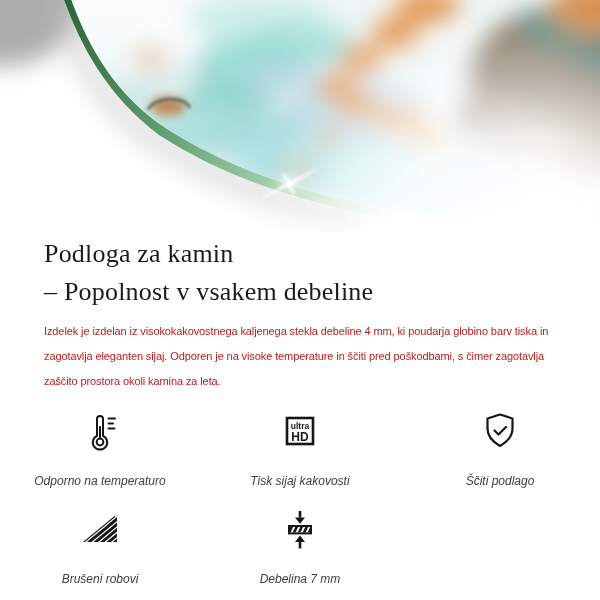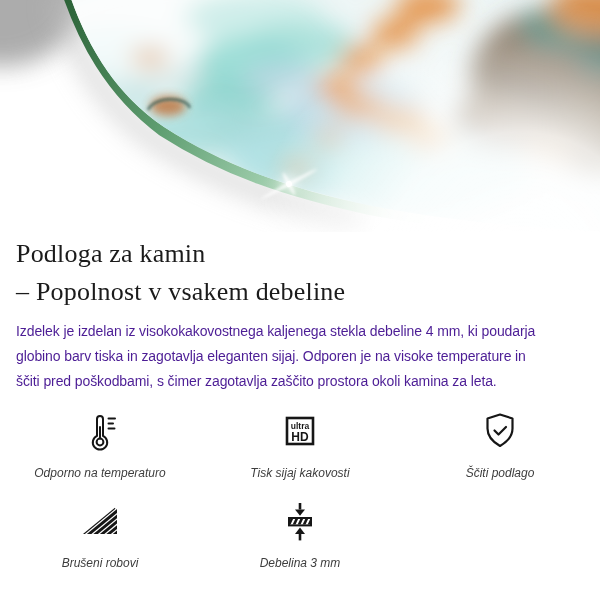--- a/index.html
+++ b/index.html
@@ -2,54 +2,54 @@
 <html><head>
 <meta charset="utf-8">
 <style>
   * { margin: 0; padding: 0; box-sizing: border-box; }
   html, body { width: 600px; height: 600px; overflow: hidden; background: #ffffff; }
   body { font-family: "Liberation Sans", "DejaVu Sans", sans-serif; color: #333; }
 
   .hero { position: relative; width: 600px; height: 232px; overflow: hidden; background: #fff; }
   .hero svg { display: block; }
 
-  .content { padding: 0 36px 0 16px; }
+  .content { padding: 0 36px 0 44px; }
 
   h1.title {
     margin-top: 3px;
     font-family: "Liberation Serif", "DejaVu Serif", serif;
     font-weight: 400;
     font-size: 26px;
     line-height: 38px;
     color: #1b1b1b;
     letter-spacing: 0.2px;
   }
   h1.title span { display: block; }
 
   p.desc {
     margin-top: 8px;
     max-width: 530px;
-    font-size: 14px;
+    font-size: 11px;
     line-height: 25px;
     letter-spacing: -0.1px;
-    color: #4c1d95;
+    color: #b91c1c;
   }
 
   .features {
     margin-top: 14px;
     display: grid;
     grid-template-columns: repeat(3, 1fr);
     row-gap: 18px;
     width: 600px;
   }
   .feature {
     display: flex;
     flex-direction: column;
     align-items: center;
-    gap: 12px;
+    gap: 20px;
   }
   .feature .icon-box { width: 46px; height: 46px; display: flex; align-items: center; justify-content: center; }
   .feature .icon-box svg { width: 44px; height: 44px; }
   .feature .label {
     font-size: 12px;
     color: #3d3d3d;
     white-space: nowrap;
     font-style: italic;
   }
 </style>
@@ -231,16 +231,16 @@
           <line x1="10" y1="28" x2="15" y2="17"></line>
           <line x1="15" y1="28" x2="20" y2="17"></line>
           <line x1="20" y1="28" x2="25" y2="17"></line>
           <line x1="25" y1="28" x2="30" y2="17"></line>
           <line x1="30" y1="28" x2="35" y2="17"></line>
         </g>
         <path d="M17 34.9 H27 L22 28.6 Z" fill="#161616"></path>
         <path d="M22 34.9 V41.4" stroke="#161616" stroke-width="2.6"></path>
       </svg>
     </span>
-    <span class="label">Debelina 3 mm</span>
+    <span class="label">Debelina 7 mm</span>
   </div>
 
 </div>
 
 </body></html>

